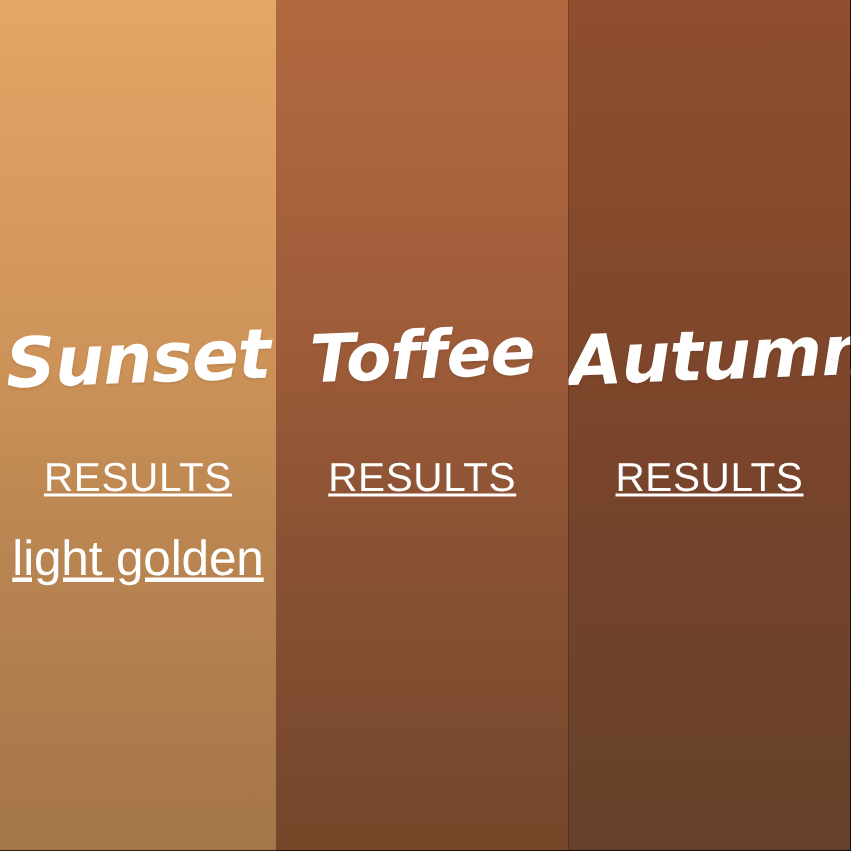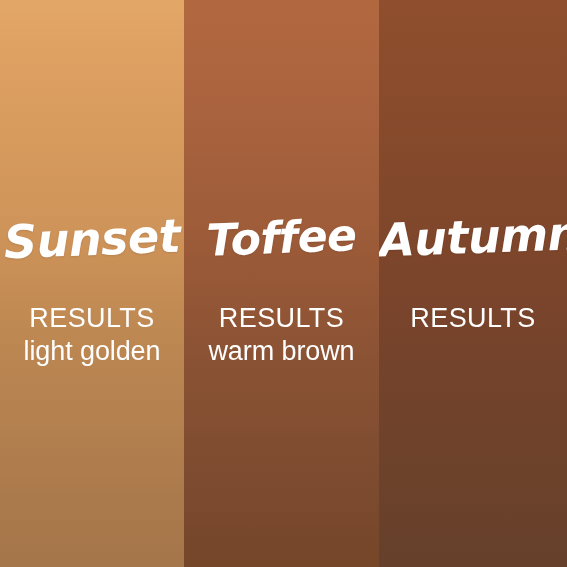--- a/index.html
+++ b/index.html
@@ -50,58 +50,58 @@
   .shade-name-2 { top: 216px; font-size: 44px; }
   .shade-name-3 { top: 214px; font-size: 46px; }
 
   .results-block {
     position: absolute;
     left: 0;
     right: 0;
     top: 303px;
     text-align: center;
     color: #ffffff;
+    text-decoration: underline;
   }
   .results-label {
     display: block;
     font-family: "Liberation Sans", sans-serif;
     font-size: 27px;
     font-weight: 400;
     line-height: 1.18;
     letter-spacing: 0.4px;
   }
   .results-value {
     display: block;
     font-family: "Liberation Sans", sans-serif;
-    font-size: 27px;
+    font-size: 33px;
     font-weight: 400;
     line-height: 1.2;
     letter-spacing: -0.1px;
-    margin-top: 0;
+    margin-top: 17px;
     white-space: nowrap;
   }
 </style>
 </head>
 <body>
 
 <div class="canvas">
 
   <div class="swatch swatch-1">
     <div class="shade-name shade-name-1">Sunset</div>
     <div class="results-block">
       <span class="results-label">RESULTS</span>
       <span class="results-value">light golden</span>
     </div>
   </div>
 
   <div class="swatch swatch-2">
     <div class="shade-name shade-name-2">Toffee</div>
     <div class="results-block">
       <span class="results-label">RESULTS</span>
-      <span class="results-value">warm brown</span>
     </div>
   </div>
 
   <div class="swatch swatch-3">
     <div class="shade-name shade-name-3">Autumn</div>
     <div class="results-block">
       <span class="results-label">RESULTS</span>
     </div>
   </div>
 

